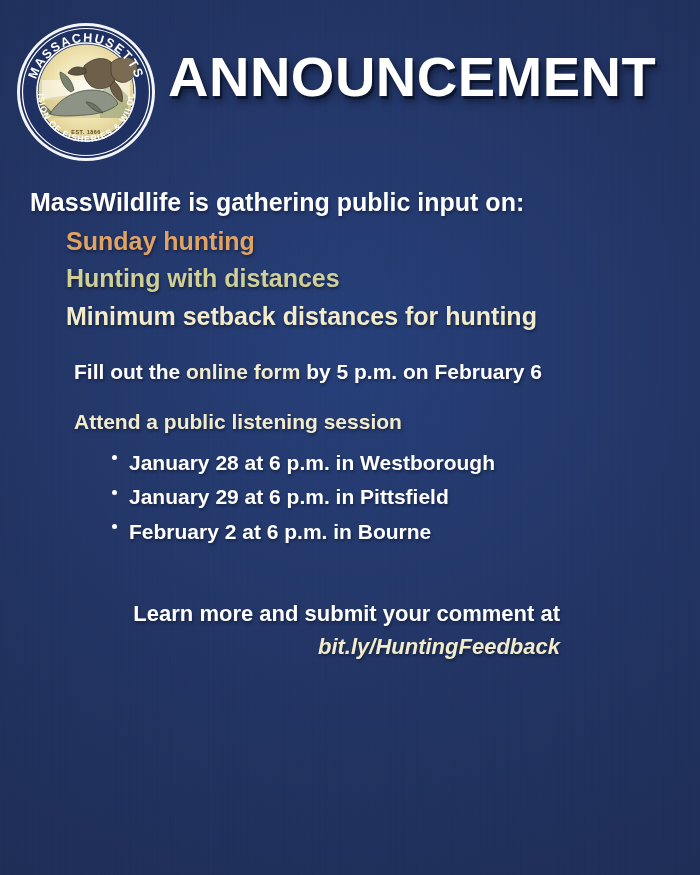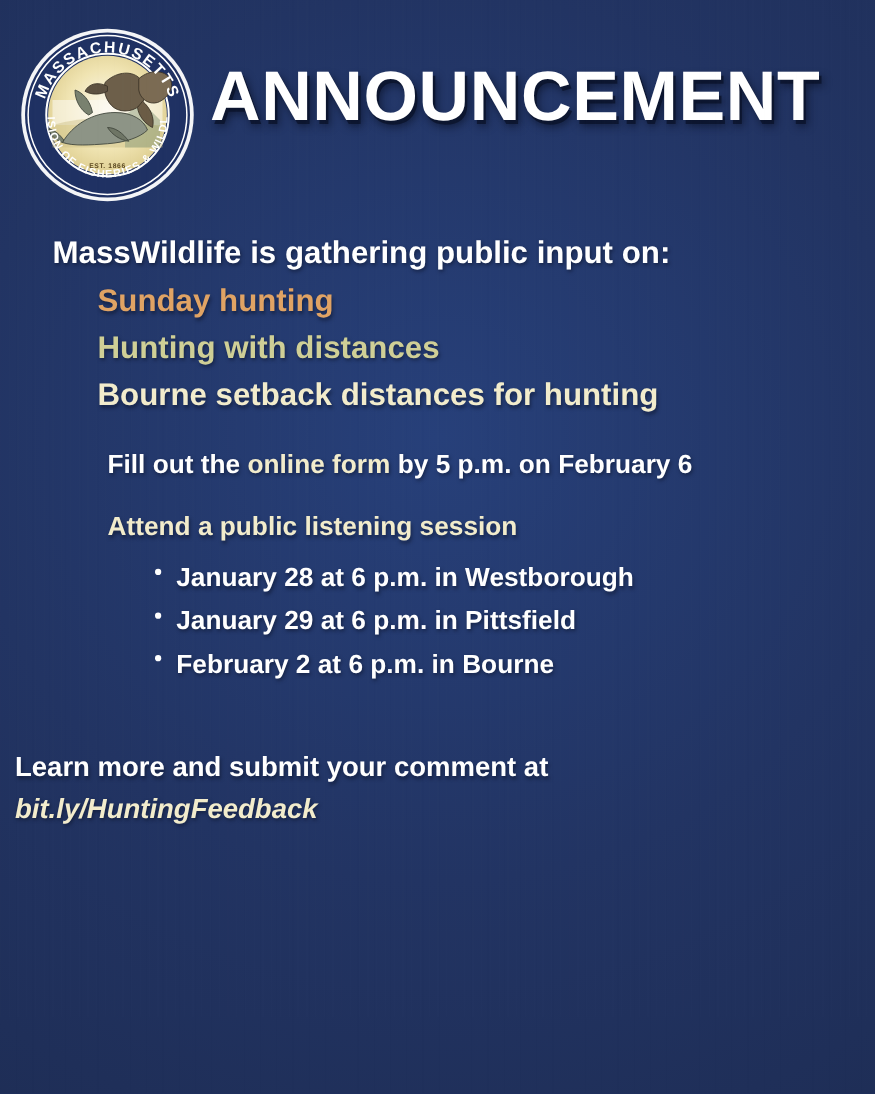--- a/index.html
+++ b/index.html
@@ -53,21 +53,21 @@
     color: #ffffff;
     white-space: nowrap;
     text-shadow:
       2px 3px 0 rgba(10,18,40,.75),
       3px 5px 7px rgba(8,14,32,.65);
   }
 
   
   #content {
     position: absolute;
-    left: 12px;
+    left: 0;
     top: 186px;
     width: 560px;
   }
   .lead {
     margin: 0 0 4px 30px;
     font-size: 25px;
     font-weight: bold;
     color: #ffffff;
     text-shadow: 1px 2px 3px rgba(8,14,32,.5);
     line-height: 1.34;
@@ -118,21 +118,21 @@
     position: absolute;
     left: 0;
     top: .46em;
     width: 5px; height: 5px;
     border-radius: 50%;
     background: #ffffff;
   }
 
   #cta {
     margin-top: 48px;
-    text-align: left;
+    text-align: right;
   }
   #cta .cta-line {
     font-size: 22px;
     font-weight: bold;
     color: #ffffff;
     line-height: 1.5;
     text-shadow: 1px 2px 3px rgba(8,14,32,.5);
   }
   #cta .cta-url {
     font-size: 22px;
@@ -201,21 +201,21 @@
 
     <div id="title">ANNOUNCEMENT</div>
   </div>
 
   <div id="content">
 
     <p class="lead">MassWildlife is gathering public input on:</p>
 
     <p class="topic c-orange">Sunday hunting</p>
     <p class="topic c-sage">Hunting with distances</p>
-    <p class="topic c-cream">Bourne setback distances for hunting</p>
+    <p class="topic c-cream">Minimum setback distances for hunting</p>
 
 
     <p class="sub-line">
       <span>Fill out the </span><span class="link-cream">online form</span><span> by 5 p.m. on February 6</span>
     </p>
 
     <p class="sub-line cream">Attend a public listening session</p>
 
     <ul id="sessions">
       <li>

